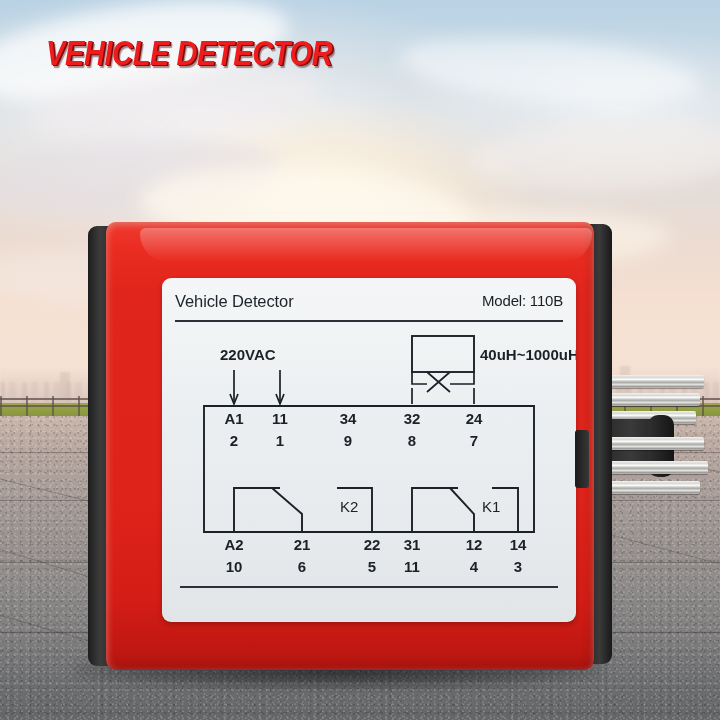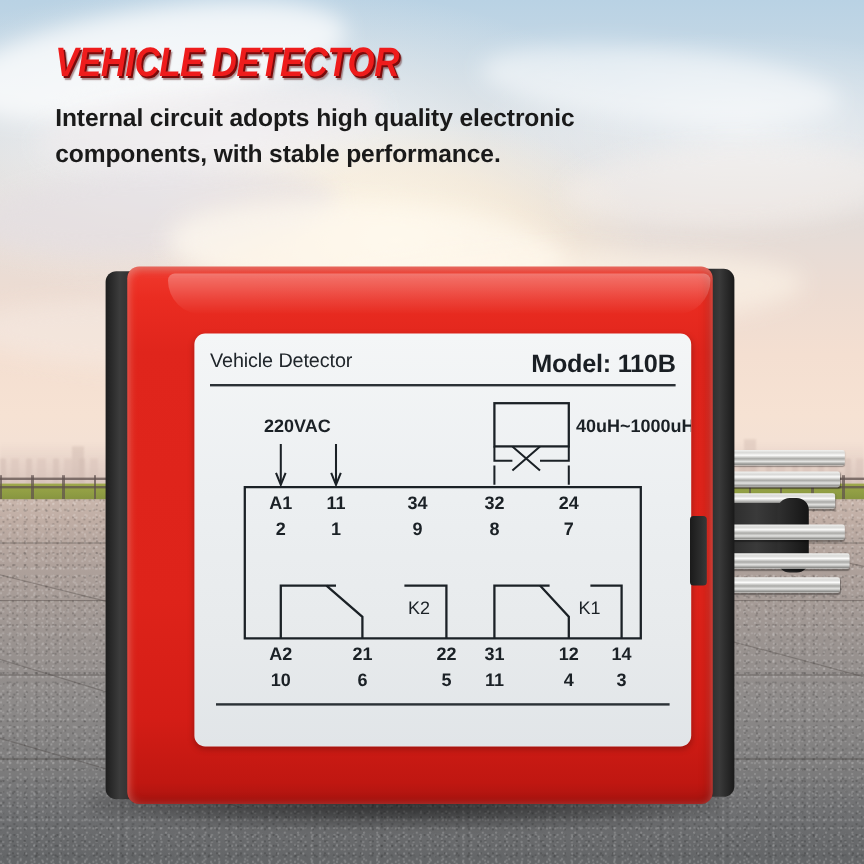--- a/index.html
+++ b/index.html
@@ -316,21 +316,21 @@
     position: absolute;
     left: 13px; top: 14px;
     width: 388px; height: 28px;
   }
   .label-title {
     position: absolute; left: 0; top: 0;
     font-size: 16.5px; color: #20262b; letter-spacing: -0.1px;
   }
   .label-model {
     position: absolute; right: 0; top: 0;
-    font-size: 21px; font-weight: bold; color: #1a1f24; letter-spacing: -0.2px; text-align: center;
+    font-size: 15px; font-weight: normal; color: #1a1f24; letter-spacing: -0.2px; text-align: center;
   }
   .header-rule {
     position: absolute;
     left: 13px; top: 42px;
     width: 388px; height: 1.6px;
     background: #2b3136;
   }
   .footer-rule {
     position: absolute;
     left: 18px; bottom: 34px;
@@ -387,21 +387,20 @@
     <div class="slab-h" style="top:146px;"></div>
     <div class="slab-h" style="top:216px;"></div>
     <div class="slab-d" style="left:-10px; top:60px;  width:230px; transform:rotate(14deg);"></div>
     <div class="slab-d" style="left:-10px; top:130px; width:250px; transform:rotate(17deg);"></div>
     <div class="slab-d" style="left:-10px; top:196px; width:220px; transform:rotate(16deg);"></div>
     <div class="slab-d" style="left:600px; top:30px;  width:140px; transform:rotate(12deg);"></div>
     <div class="slab-d" style="left:580px; top:110px; width:170px; transform:rotate(15deg);"></div>
   </div>
 
   <div class="headline">VEHICLE DETECTOR</div>
-  <div class="subline">Internal circuit adopts high quality electronic components, with stable performance.</div>
 
   <div class="pin-assembly">
     <div class="pin p1"></div>
     <div class="pin p2"></div>
     <div class="pin p3"></div>
     <div class="pin-block"></div>
     <div class="pin-block2"></div>
     <div class="pin p4"></div>
     <div class="pin p5"></div>
     <div class="pin p6"></div>

